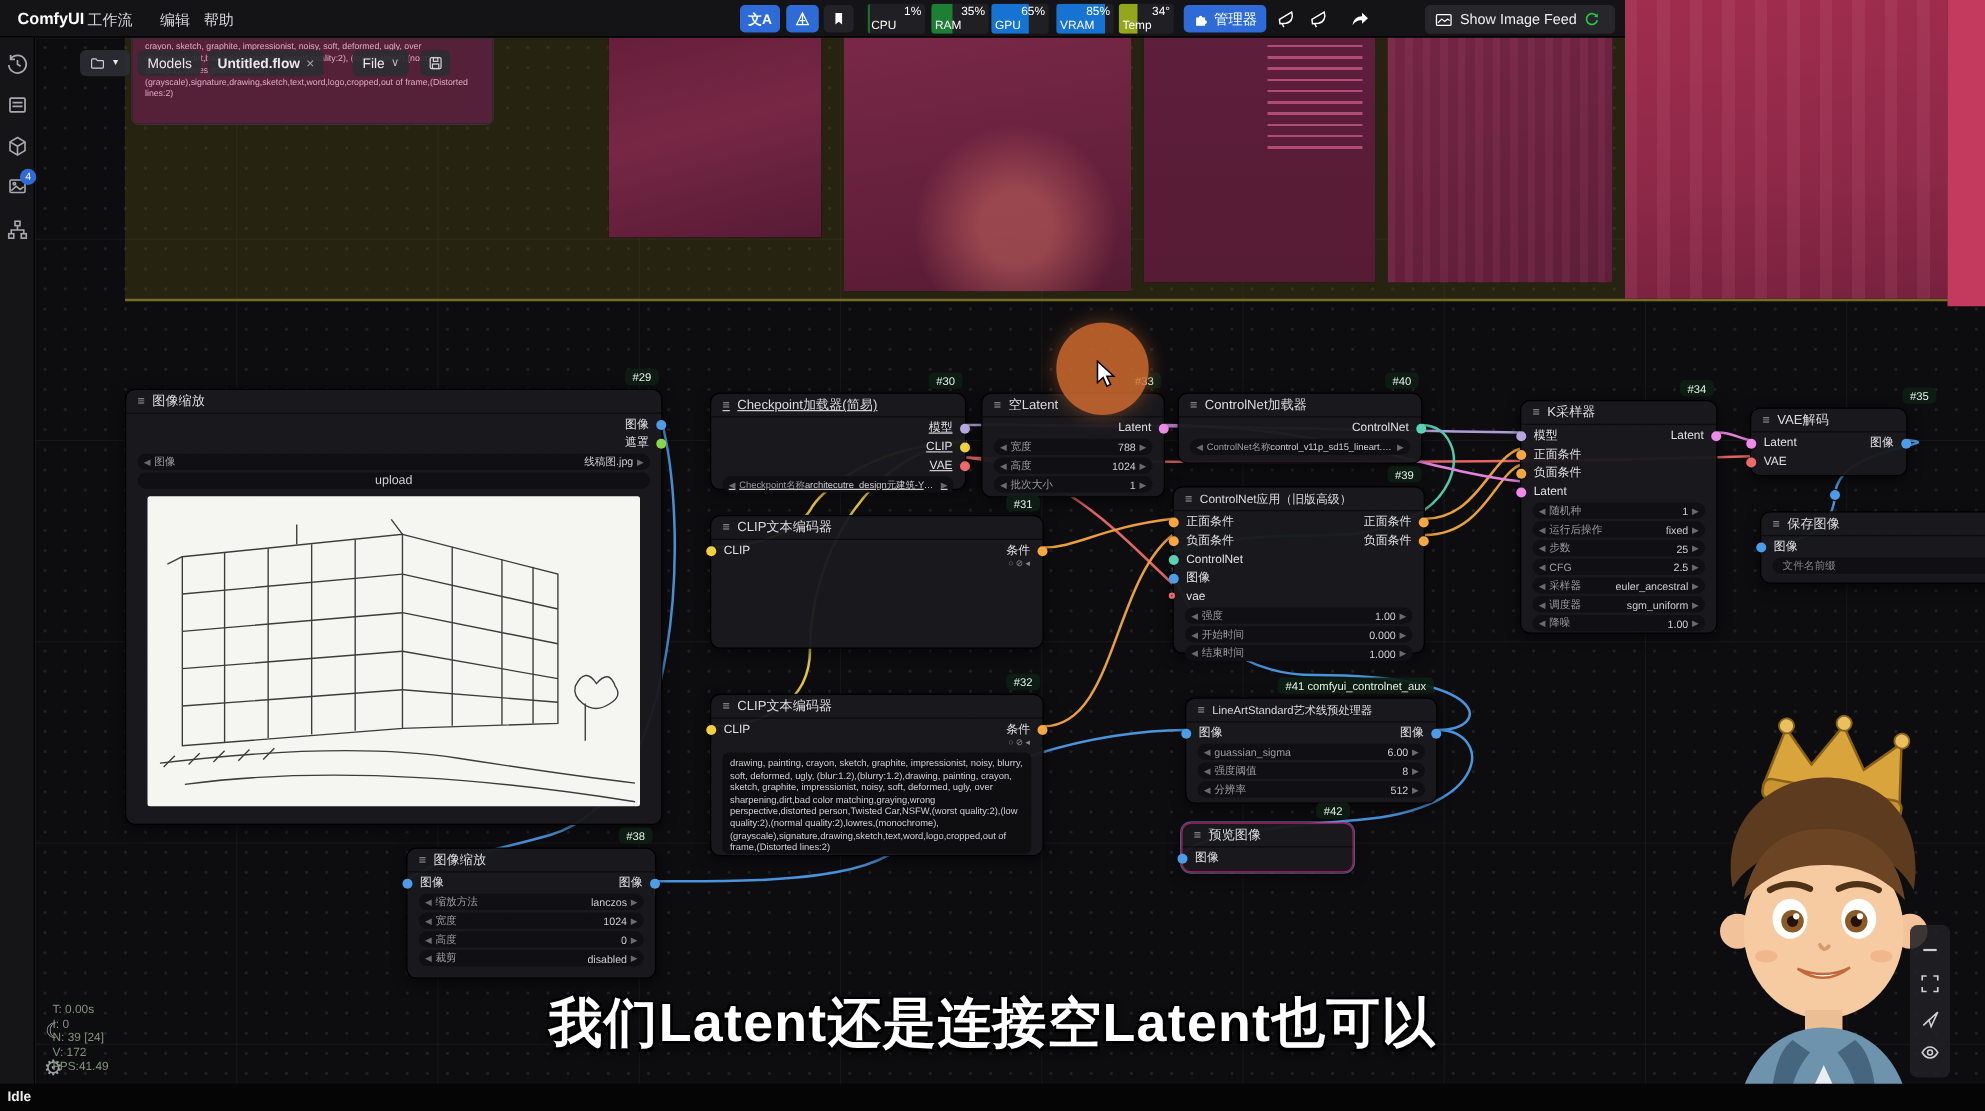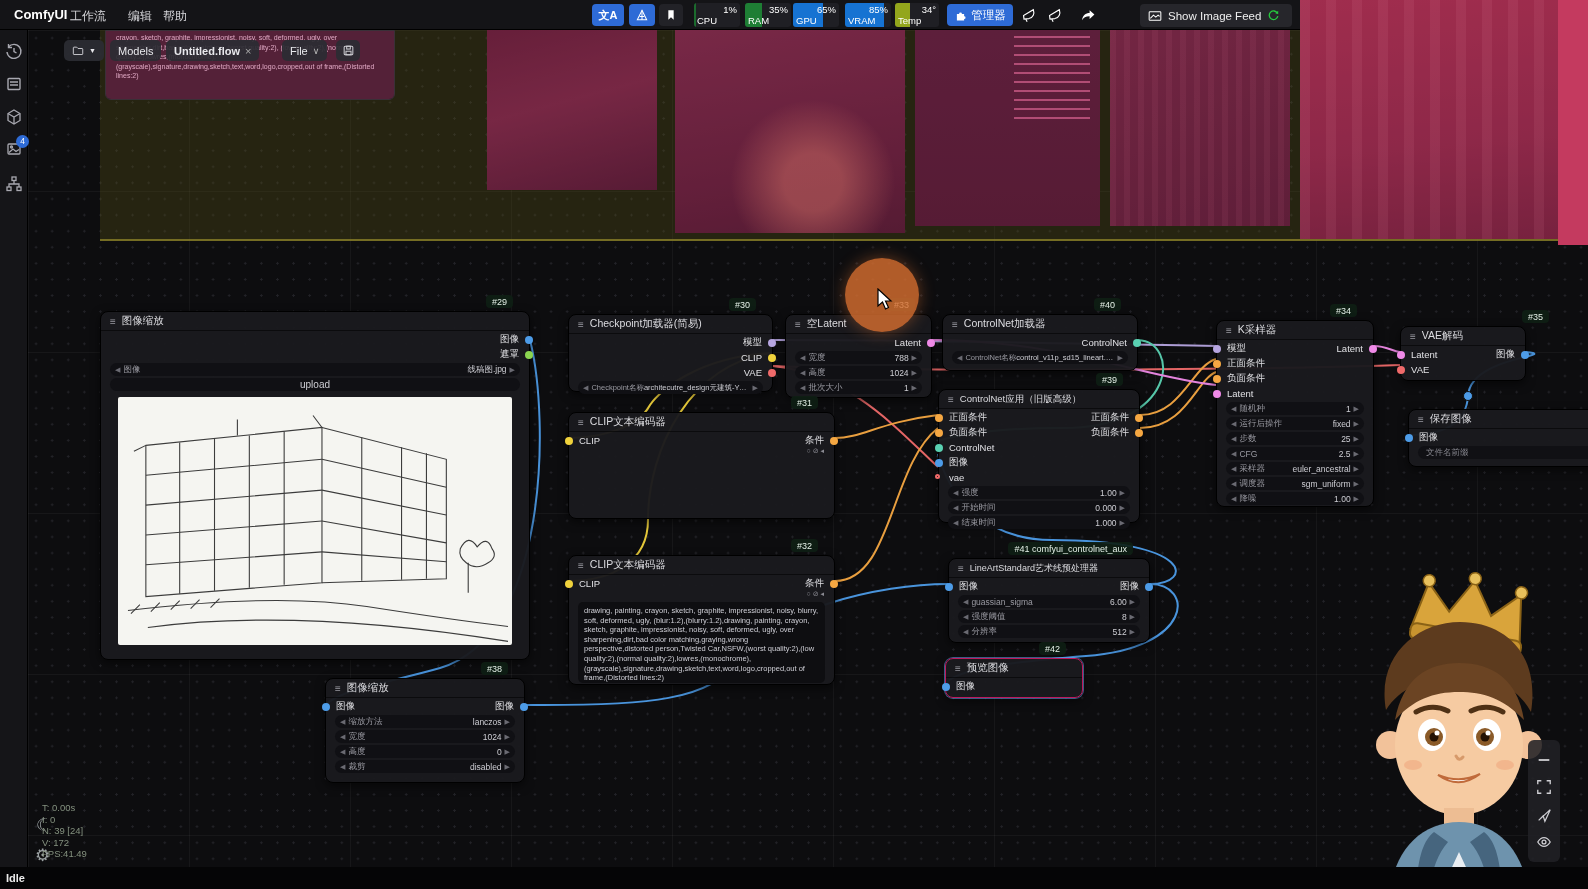--- a/index.html
+++ b/index.html
@@ -44,21 +44,21 @@
   .ghostnode::after { content:""; position:absolute; inset:0; background:rgba(199,58,120,.34); }
 
   
   .wfpill { position:absolute; top:40px; height:21px; background:rgba(43,45,51,.92); border-radius:5px;
     display:flex; align-items:center; gap:5px; padding:0 8px; font-size:11px; color:#e8e8ec; z-index:6;text-align:right; }
 
   
   .node { position:absolute; background:rgba(26,26,30,.97); border:1px solid #000; border-radius:8px;
     z-index:3; box-shadow:0 3px 10px rgba(0,0,0,.55); color:#ccc; }
   .node.selected { border:1px solid #be185d; box-shadow:0 0 0 1px rgba(108,176,255,.5),0 3px 10px rgba(0,0,0,.55); }
-  .badge { position:absolute; top:-17px; right:16px; background:rgba(14,30,20,.92); color:#e3efe6;
+  .badge { position:absolute; top:-17px; right:2px; background:rgba(14,30,20,.92); color:#e3efe6;
     font-size:9px; padding:1.5px 6px; border-radius:4px; white-space:nowrap; }
   .ntitle { display:flex; align-items:center; gap:6px; height:19px; padding:0 9px; font-size:10.5px;
     color:#dcdce0; border-bottom:1px solid rgba(0,0,0,.55); }
   .nmenu { color:#9a9aa2; font-size:10px; }
   .prow { position:relative; height:13px; display:flex; align-items:center; justify-content:space-between;
     padding:0 10px; font-size:9.5px; color:#e0e0e4; margin-top:2px; }
   .prow.outonly { justify-content:flex-end; }
   .dot { width:8px; height:8px; border-radius:50%; position:absolute; top:2.5px; }
   .dl { left:-4px; } .dr { right:-4px; }
   .dot.hollow { background:transparent !important; border:2px solid #ef6a6a; width:5px; height:5px; }
@@ -181,21 +181,21 @@
           <path d="M28,48 L16,54 M205,30 L196,18 M120,22 L120,38"></path>
           <path d="M10,214 Q160,196 250,210 T392,230 M30,231 Q180,211 392,245"></path>
           <path d="M22,208 l-9,9 M42,206 l-9,9 M62,204 l-9,9 M82,203 l-9,9 M102,202 l-9,9"></path>
           <path d="M344,152 q8,-16 17,-2 q10,-12 15,2 q6,8 -4,14 q-12,8 -22,0 q-8,-6 -6,-14 Z"></path>
           <path d="M352,166 V196"></path>
         </g>
       </svg>
     </div>
   </div>
 
-  <div class="node" style="left:568px;top:314px;width:205px;height:78px;">
+  <div class="node" style="left:568px;top:314px;width:205px;height:78px;text-decoration:underline;">
     <div class="badge">#30</div>
     <div class="ntitle">
         <span class="nmenu">≡</span>
         <span>Checkpoint加载器(简易)</span>
       </div>
     <div class="prow outonly">
         <span>模型</span>
         <i class="dot dr" style="background:#b6a5e0"></i>
       </div>
     <div class="prow outonly">
@@ -698,20 +698,21 @@
       </svg>
   </div>
 
   <div id="stats">
     <div>T: 0.00s</div>
     <div>I: 0</div>
     <div>N: 39 [24]</div>
     <div>V: 172</div>
     <div>FPS:41.49</div>
   </div>
+  <div id="subtitle">我们Latent还是连接空Latent也可以</div>
   <div id="statusbar"><span>Idle</span></div>
 
   <svg viewBox="0 0 180 330" style="position:absolute;left:1368px;top:560px;width:180px;height:330px;z-index:8">
     <g transform="rotate(10 100 60)">
       <polygon points="45,78 55,30 80,55 100,20 122,52 148,26 155,75" fill="#d9a43b" stroke="#8a6216" stroke-width="2"></polygon>
       <rect x="45" y="72" width="112" height="16" rx="6" fill="#c8942f" stroke="#8a6216" stroke-width="2"></rect>
       <circle cx="55" cy="28" r="6" fill="#e8c05c" stroke="#8a6216" stroke-width="1.5"></circle>
       <circle cx="100" cy="18" r="6" fill="#e8c05c" stroke="#8a6216" stroke-width="1.5"></circle>
       <circle cx="148" cy="24" r="6" fill="#e8c05c" stroke="#8a6216" stroke-width="1.5"></circle>
       <circle cx="78" cy="80" r="4" fill="#b3442e"></circle>

